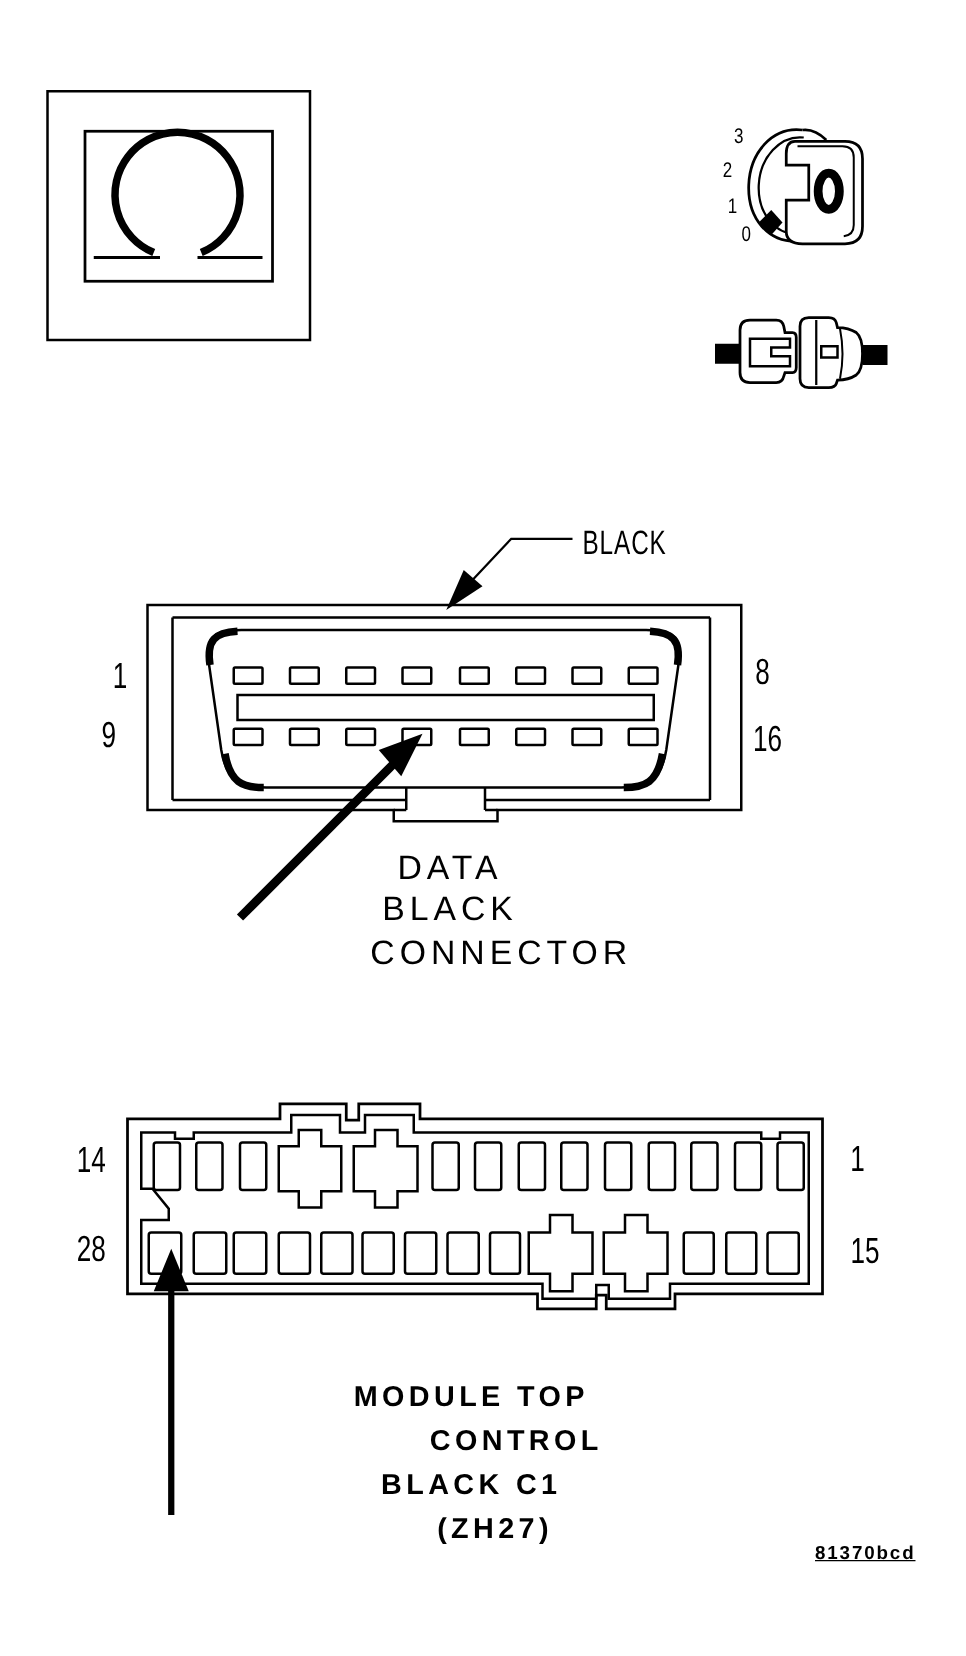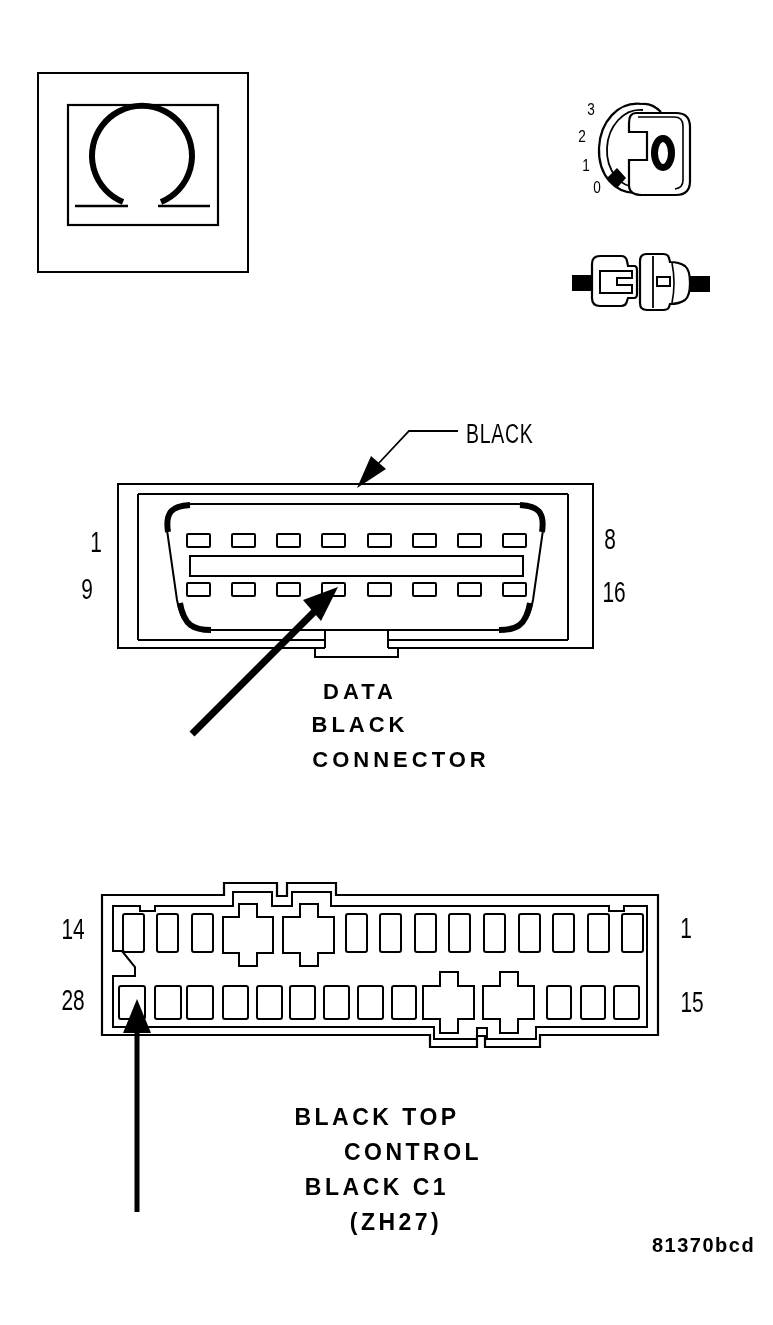--- a/index.html
+++ b/index.html
@@ -14,23 +14,23 @@
     font-family:"Liberation Sans", sans-serif;
   }
   
   .pin-num { font-size:29px; font-weight:400; transform:translate(-50%,-50%) scaleX(0.72); }
   
   .dial-num { font-size:17px; font-weight:400; transform:translate(-50%,-50%) scaleX(0.8); }
   
   .color-lbl { font-size:27px; font-weight:400; letter-spacing:1px;
                transform:scaleX(0.72); transform-origin:left top; }
   
-  .cap-dlc { font-size:22px; font-weight:bold; letter-spacing:4px; transform:translateX(-50%); }
+  .cap-dlc { font-size:27px; font-weight:normal; letter-spacing:4px; transform:translateX(-50%); }
   .cap-mod { font-size:23px; font-weight:bold; letter-spacing:3.5px; transform:translateX(-50%); }
-  .fig-id  { font-size:20px; font-weight:bold; letter-spacing:1.5px; }
+  .fig-id  { font-size:15px; font-weight:bold; letter-spacing:1.5px;text-decoration:underline; }
 </style>
 </head>
 <body>
 
 <div class="stage">
 
   <svg width="773" height="1325" viewBox="0 0 773 1325" fill="none" stroke="#000" stroke-width="2">
 
     <g>
       <rect x="38" y="73" width="210" height="199"></rect>
@@ -157,19 +157,19 @@
 
   <div class="lbl cap-dlc" style="left:360px; top:681px;">DATA</div>
   <div class="lbl cap-dlc" style="left:360px; top:714px;">BLACK</div>
   <div class="lbl cap-dlc" style="left:360px; top:749px;margin-left:41px;">CONNECTOR</div>
 
   <div class="lbl pin-num" style="left:73px; top:929px;">14</div>
   <div class="lbl pin-num" style="left:686px; top:928px;">1</div>
   <div class="lbl pin-num" style="left:73px; top:1000px;">28</div>
   <div class="lbl pin-num" style="left:692px; top:1002px;">15</div>
 
-  <div class="lbl cap-mod" style="left:377px; top:1106px;">BLACK TOP</div>
+  <div class="lbl cap-mod" style="left:377px; top:1106px;">MODULE TOP</div>
   <div class="lbl cap-mod" style="left:377px; top:1141px;margin-left:36px;">CONTROL</div>
   <div class="lbl cap-mod" style="left:377px; top:1176px;">BLACK C1</div>
   <div class="lbl cap-mod" style="left:396px; top:1211px;text-align:right;">(ZH27)</div>
 
   <div class="lbl fig-id" style="left:652px; top:1235px;">81370bcd</div>
 </div>
 
 </body></html>

